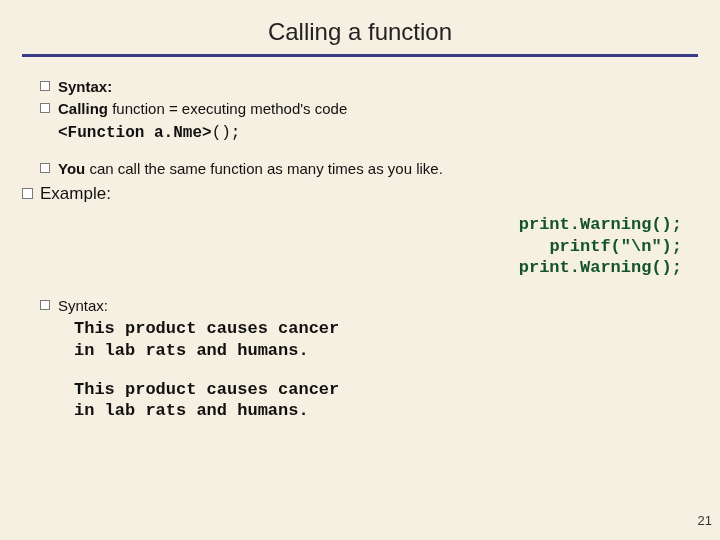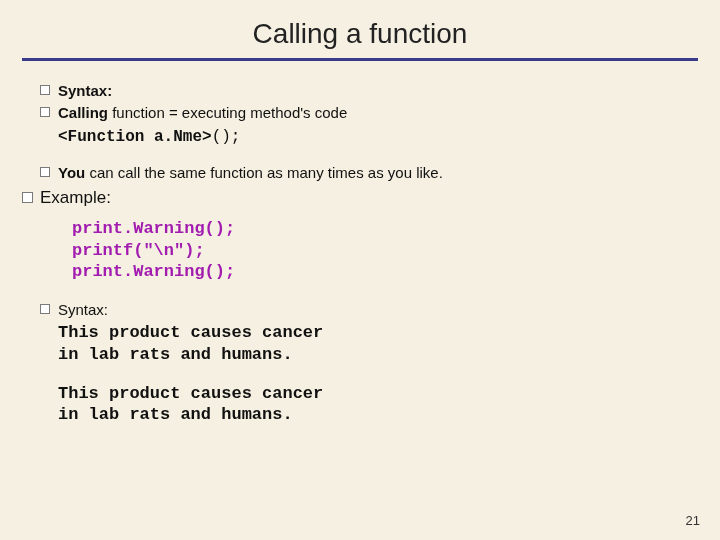--- a/index.html
+++ b/index.html
@@ -5,21 +5,21 @@
   * { margin: 0; padding: 0; box-sizing: border-box; }
   html, body { width: 720px; height: 540px; }
   body {
     background: #f5f0e1;
     font-family: Verdana, Geneva, sans-serif;
     position: relative;
     overflow: hidden;
   }
   .title {
     text-align: center;
-    font-size: 28px;
+    font-size: 24px;
     font-weight: 400;
     color: #222;
     padding-top: 18px;
     padding-bottom: 8px;
     font-family: Arial, Helvetica, sans-serif;
   }
   .hr {
     border: none;
     border-top: 3px solid #3a3a8a;
     margin: 0 22px 20px 22px;
@@ -51,21 +51,21 @@
   }
   .mono-light {
     font-family: "Courier New", Courier, monospace;
     font-weight: normal;
     font-size: 16px;
   }
   .syntax-line {
     margin-left: 0;
     margin-bottom: 15px;
   }
-  .brown { color: #a21caf; }
+  .brown { color: #14532d; text-align: right; }
   .example-label {
     font-size: 17px;
     margin-left: -18px;
     position: relative;
     margin-top: 4px;
     margin-bottom: 8px;
   }
   .example-label .box {
     position: absolute;
     left: -18px;
@@ -80,27 +80,27 @@
     font-size: 17px;
     font-weight: bold;
     margin-left: 14px;
     margin-bottom: 18px;
     line-height: 1.25;
   }
   .output-block {
     font-family: "Courier New", Courier, monospace;
     font-size: 17px;
     font-weight: bold;
-    margin-left: 0;
+    margin-left: 16px;
     line-height: 1.25;
   }
   .output-block .para { margin-bottom: 18px; }
   .page-num {
     position: absolute;
-    right: 20px;
+    right: 8px;
     bottom: 12px;
     font-size: 13px;
     color: #333;
     font-family: Arial, sans-serif;
   }
 </style>
 </head>
 <body>
 
 <div class="title">Calling a function</div>

